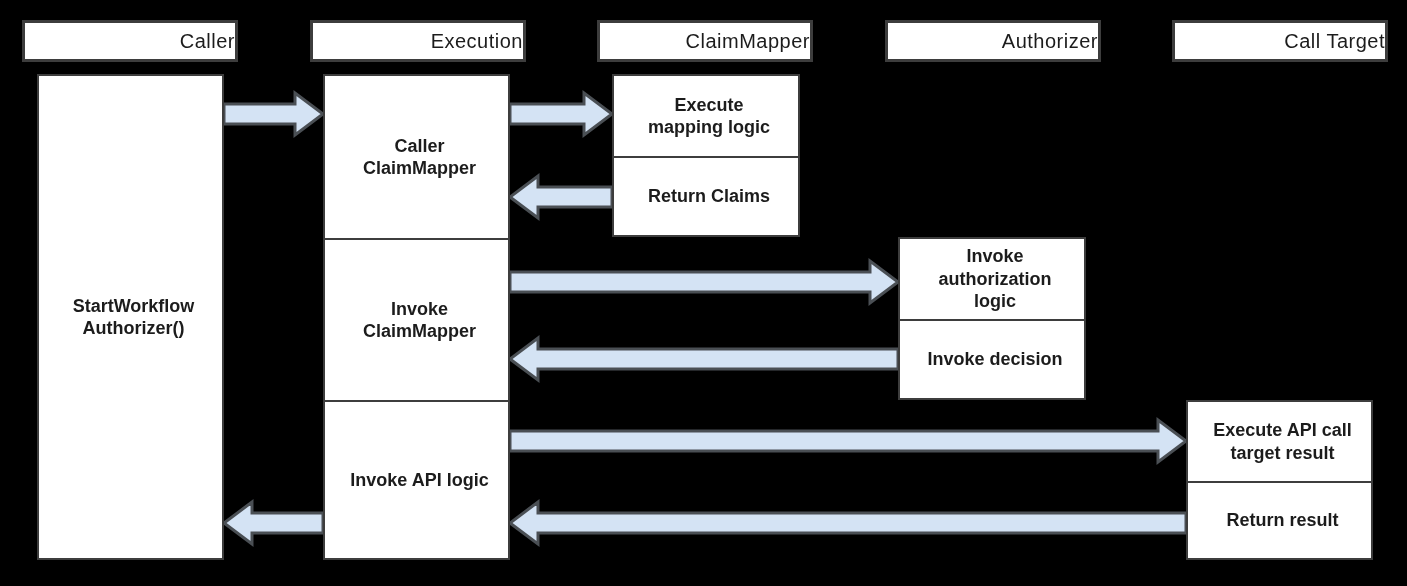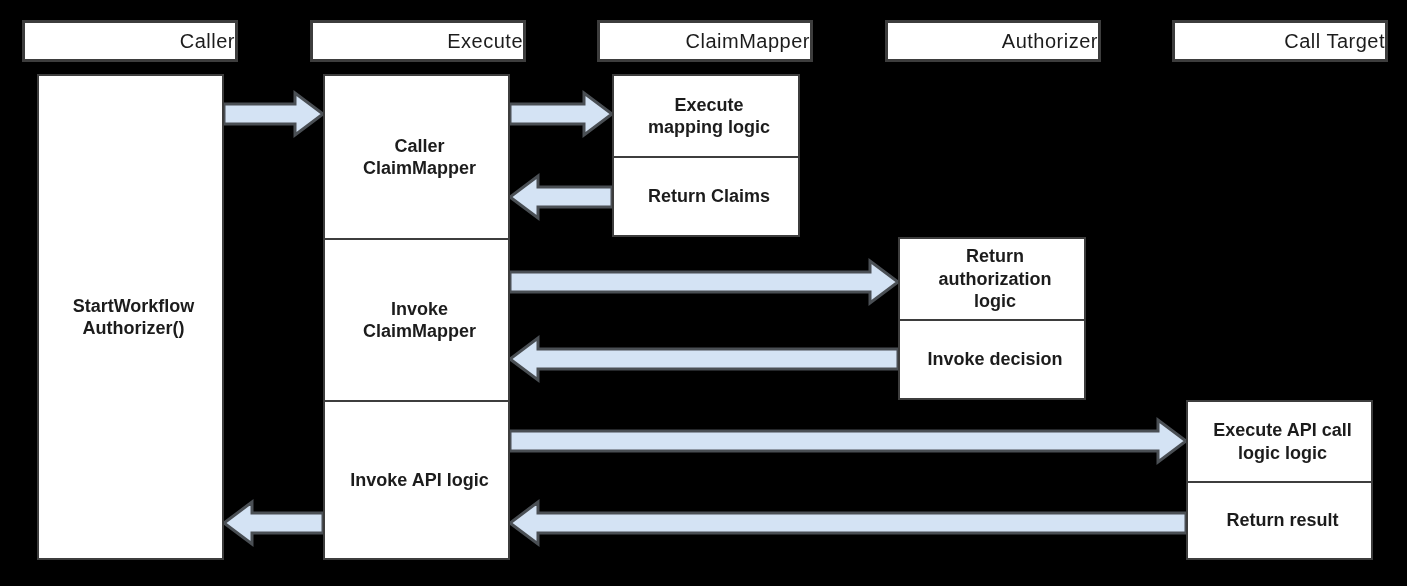--- a/index.html
+++ b/index.html
@@ -81,21 +81,21 @@
     <polygon points="898,349 538,349 538,338 510,359 538,380 538,369 898,369"></polygon>
     <polygon points="510,431 1158,431 1158,420 1186,441 1158,462 1158,451 510,451"></polygon>
     <polygon points="1186,513 538,513 538,502 510,523 538,544 538,533 1186,533"></polygon>
     <polygon points="323,513 252,513 252,502 224,523 252,544 252,533 323,533"></polygon>
   </svg>
 
   <div class="header" style="left:22px">
       <span>Caller</span>
     </div>
   <div class="header" style="left:310px">
-      <span>Execute</span>
+      <span>Execution</span>
     </div>
   <div class="header" style="left:597px">
       <span>ClaimMapper</span>
     </div>
   <div class="header" style="left:885px">
       <span>Authorizer</span>
     </div>
   <div class="header" style="left:1172px">
       <span>Call Target</span>
     </div>
@@ -122,29 +122,29 @@
     <div class="sect" style="height:80px">
       <span class="lbl w130">Execute mapping logic</span>
     </div>
     <div class="sect grow">
       <span class="lbl">Return Claims</span>
     </div>
   </div>
 
   <div class="act" style="left:898px; top:237px; width:188px; height:163px;">
     <div class="sect" style="height:80px">
-      <span class="lbl w130">Return authorization logic</span>
+      <span class="lbl w130">Invoke authorization logic</span>
     </div>
     <div class="sect grow">
       <span class="lbl">Invoke decision</span>
     </div>
   </div>
 
   <div class="act" style="left:1186px; top:400px; width:187px; height:160px;">
     <div class="sect" style="height:79px">
-      <span class="lbl w150">Execute API call logic logic</span>
+      <span class="lbl w150">Execute API call target result</span>
     </div>
     <div class="sect grow">
       <span class="lbl">Return result</span>
     </div>
   </div>
 
 </div>
 
 </body></html>

